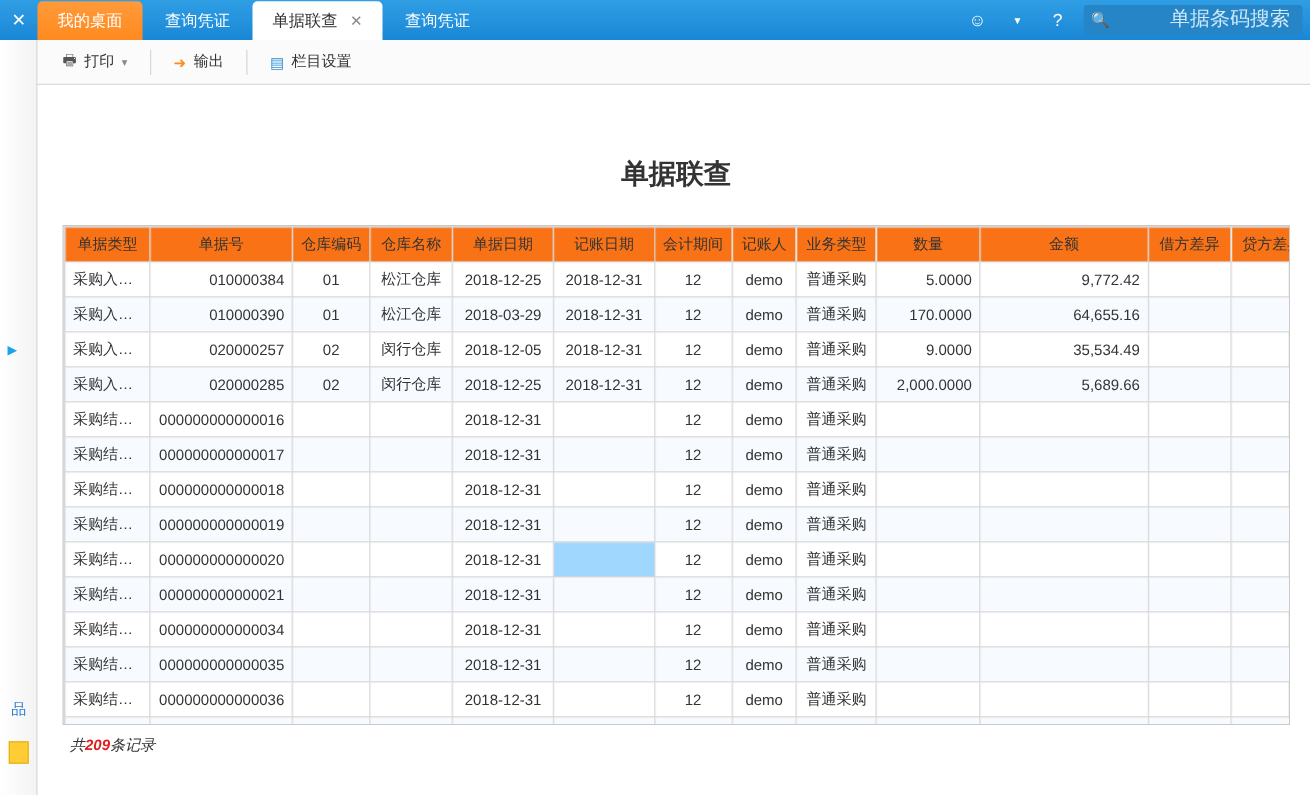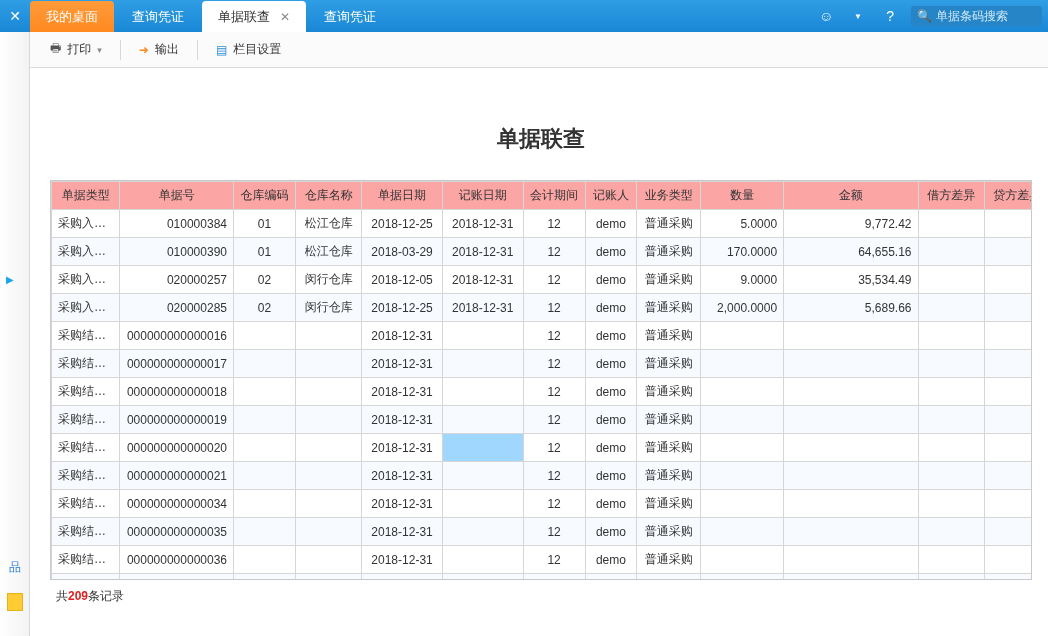--- a/index.html
+++ b/index.html
@@ -36,21 +36,21 @@
   position: absolute; right: 6px; top: 0; height: 32px; display: flex; align-items: center; gap: 10px; color: #fff;
 }
 .icon-btn {
   display: inline-flex; align-items: center; justify-content: center; width: 22px; height: 22px; cursor: pointer;
   font-size: 14px; color: #fff;
 }
 .search-box {
   display: flex; align-items: center; background: #2585c6; border-radius: 3px; padding: 3px 6px; gap: 4px;
 }
 .search-box input {
-  background: transparent; border: none; outline: none; color: #fff; width: 100px; font-size: 12px;
+  background: transparent; border: none; outline: none; color: #fff; width: 100px; font-size: 16px; margin-left: 44px;
 }
 .search-box input::placeholder { color: #cfe8f8; }
 
 .toolbar {
   display: flex; align-items: center; height: 36px; border-bottom: 1px solid #dcdcdc; padding-left: 50px;
   gap: 18px; background: #fbfbfb;
 }
 .tbtn { display: flex; align-items: center; gap: 6px; cursor: pointer; color: #333; }
 .tbtn .ticon { display: inline-block; }
 .sep { width: 1px; height: 20px; background: #d8d8d8; }
@@ -72,42 +72,42 @@
 
 .content { position: absolute; left: 30px; right: 0; top: 68px; bottom: 0; padding: 16px 16px 0 20px; }
 .page-title { text-align: center; font-size: 22px; font-weight: 600; margin: 40px 0 26px 0; }
 
 .grid-wrap { border: 1px solid #c9c9c9; overflow-x: auto; overflow-y: auto; max-height: 400px; }
 table { border-collapse: collapse; width: 100%; min-width: 1000px; table-layout: fixed; }
 th, td {
   border: 1px solid #d6d6d6; padding: 5px 6px; font-size: 12px; white-space: nowrap;
   overflow: hidden; text-overflow: ellipsis; height: 24px;
 }
-th { background: #fca5a5; text-align: center; font-weight: normal; }
+th { background: #f97316; text-align: center; font-weight: normal; }
 td { text-align: center; }
 td.num { text-align: right; font-family: Arial, monospace; }
 tr.alt td { background: #f7fbff; }
 td.selected { background: #9fd7ff !important; }
 
 .col-type   { width: 66px; }
 .col-docno  { width: 110px; }
 .col-whcode { width: 60px; }
 .col-whname { width: 64px; }
 .col-docdt  { width: 78px; }
 .col-bookdt { width: 78px; }
 .col-period { width: 60px; }
 .col-booker { width: 50px; }
 .col-btype  { width: 62px; }
 .col-qty    { width: 80px; }
 .col-amt    { width: 130px; }
 .col-drdiff { width: 64px; }
 .col-crdiff { width: 64px; }
 
 .footer {
-  padding: 8px 0 10px 6px; font-size: 12px; color: #333;
+  padding: 8px 0 10px 6px; font-size: 12px; color: #333; font-style: italic;
 }
 .footer .count { color: #d22; font-weight: bold; }
 
 
 .orange-ico { color: #ff8a1f; }
 .blue-ico { color: #2a8fd4; }
 .gray-ico { color: #555; }
 </style>
 </head>
 <body>

